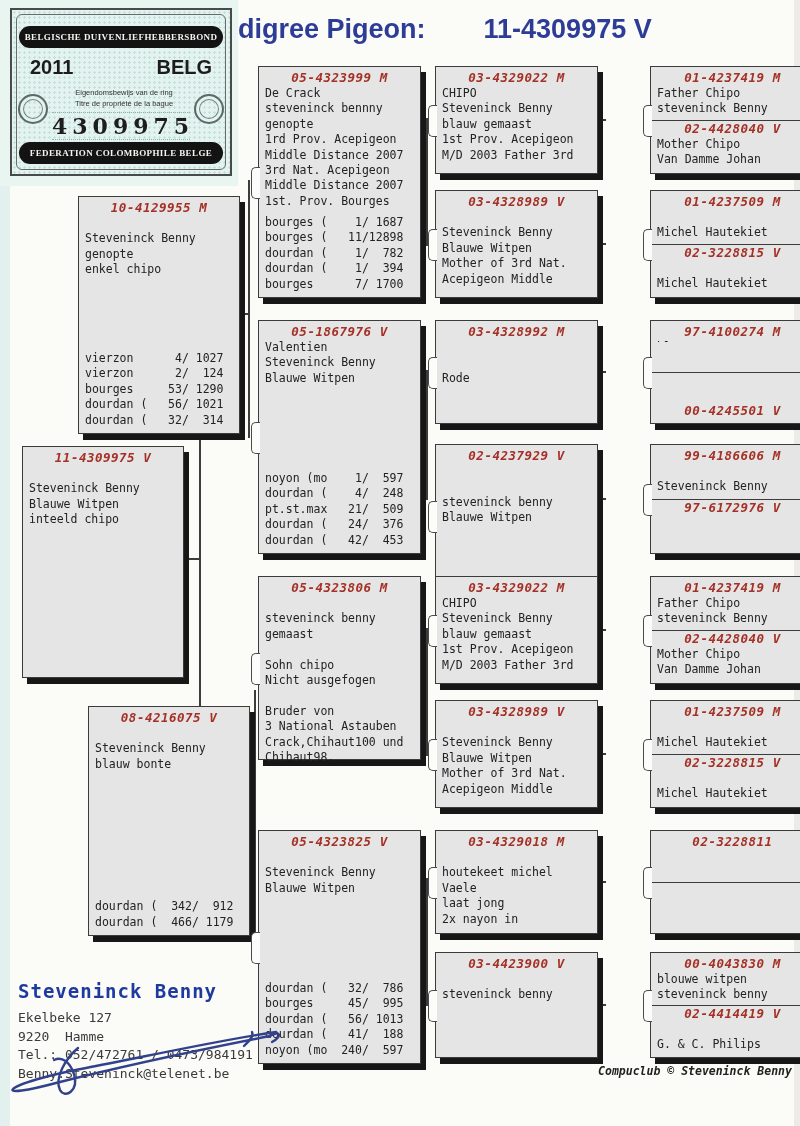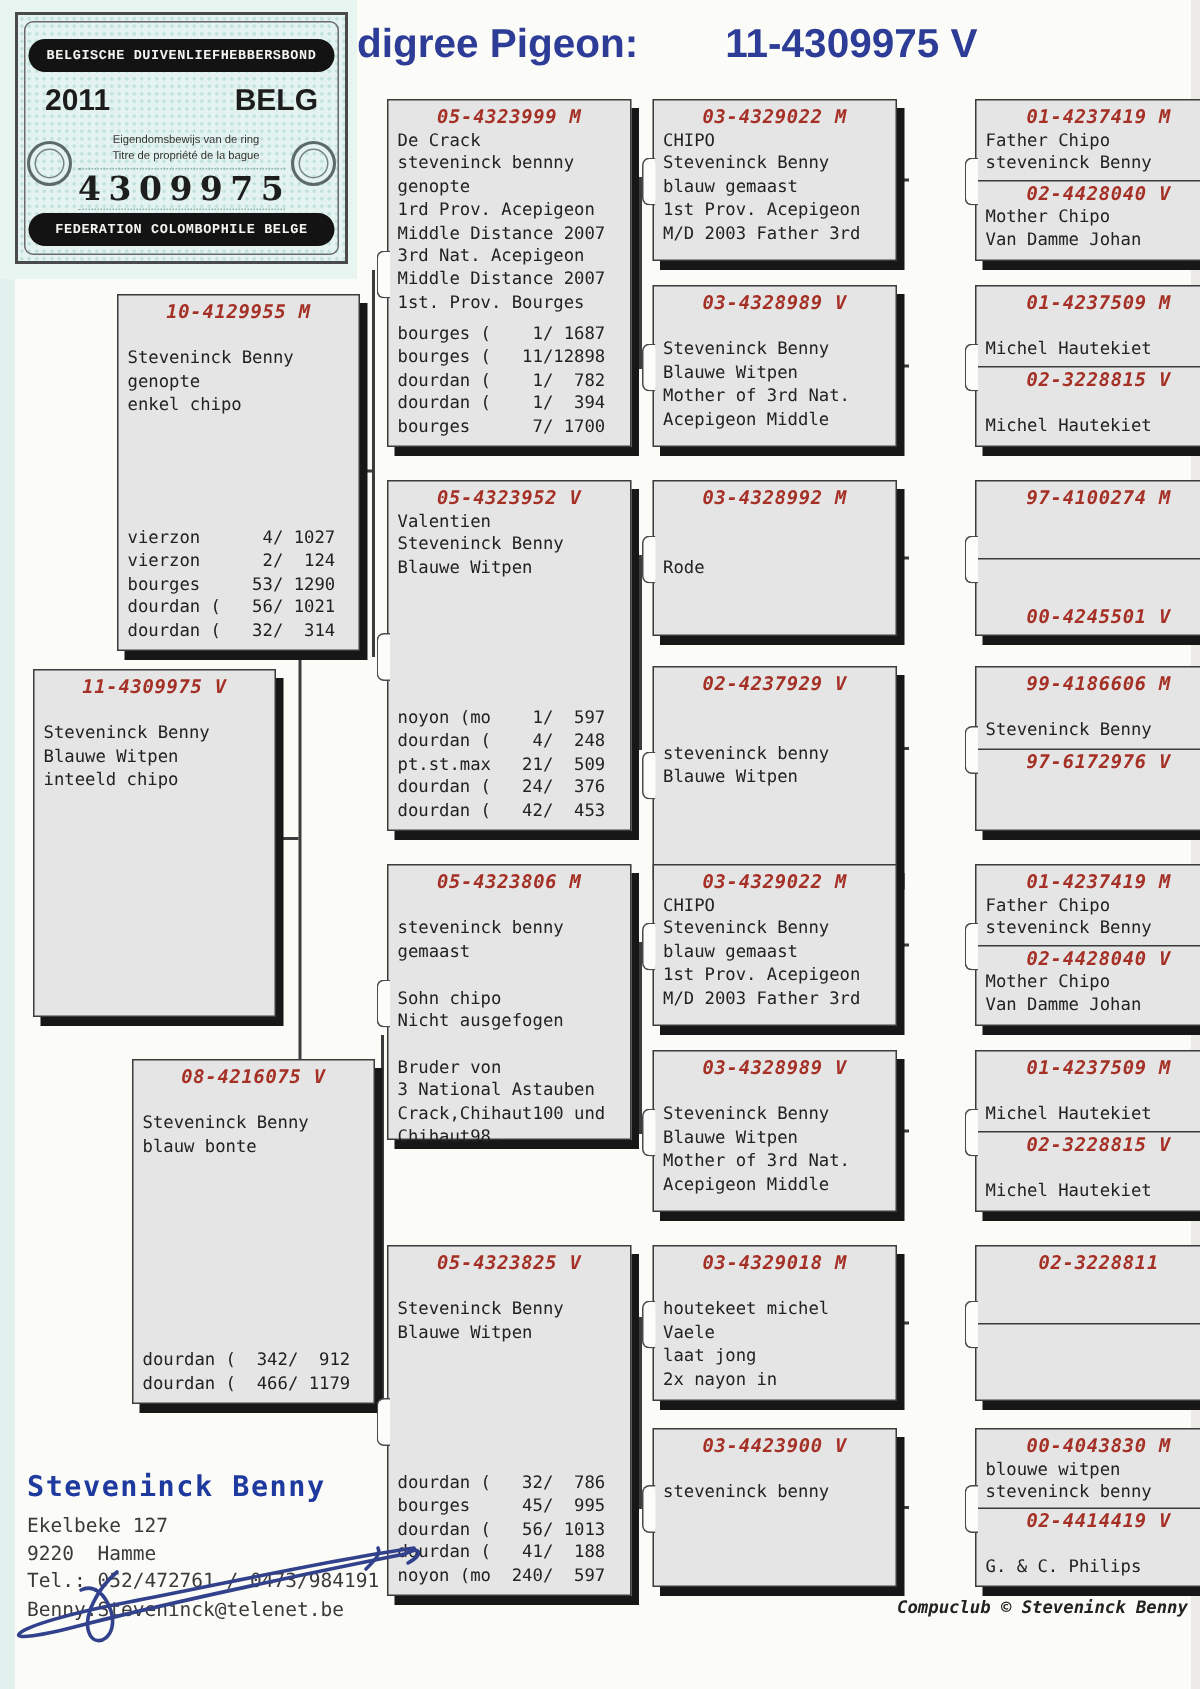--- a/index.html
+++ b/index.html
@@ -20,21 +20,21 @@
   .title .ringno{margin-left:58px;}
 
   
   .stamp{left:10px;top:8px;width:222px;height:168px;background:#e4f3ef;
     background-image:radial-gradient(#c3e2db 1px, transparent 1.2px);
     background-size:5px 5px;
     border:2px solid #4a4a4a;box-sizing:border-box;}
   .stamp-inner{position:absolute;left:4px;top:4px;right:4px;bottom:4px;
     border:1px solid #6a6a6a;border-radius:6px;}
   .banner{position:absolute;left:7px;right:7px;height:22px;background:#131313;
-    border-radius:11px;color:#f4f4f0;font-family:Liberation Mono, monospace;
+    border-radius:11px;color:#f4f4f0;font-family:Liberation Serif, serif;
     font-weight:bold;font-size:9px;letter-spacing:.4px;text-align:center;
     line-height:22px;white-space:nowrap;overflow:hidden;}
   .banner-top{top:16px;}
   .banner-bottom{bottom:10px;}
   .yearrow{position:absolute;top:46px;left:18px;right:18px;display:flex;
     justify-content:space-between;font-family:"Liberation Sans",sans-serif;
     font-size:20px;font-weight:600;color:#1c1c1c;}
   .stamp-small{position:absolute;left:40px;right:34px;text-align:center;
     font-size:7.5px;color:#333;font-family:"Liberation Sans",sans-serif;}
   .sm1{top:78px;} .sm2{top:89px;}
@@ -158,21 +158,21 @@
     </div>
     <div class="results">
       <div class="ln">bourges (    1/ 1687</div>
       <div class="ln">bourges (   11/12898</div>
       <div class="ln">dourdan (    1/  782</div>
       <div class="ln">dourdan (    1/  394</div>
       <div class="ln">bourges      7/ 1700</div>
     </div>
   </div>
 <div class="pbox tabbed" style="left:258px;top:320px;width:163px;height:234px;">
-    <div class="ring">05-4323952 V</div>
+    <div class="ring">05-1867976 V</div>
     <div class="lines">
       <div class="ln">Valentien</div>
       <div class="ln">Steveninck Benny</div>
       <div class="ln">Blauwe Witpen</div>
     </div>
     <div class="results">
       <div class="ln">noyon (mo    1/  597</div>
       <div class="ln">dourdan (    4/  248</div>
       <div class="ln">pt.st.max   21/  509</div>
       <div class="ln">dourdan (   24/  376</div>

